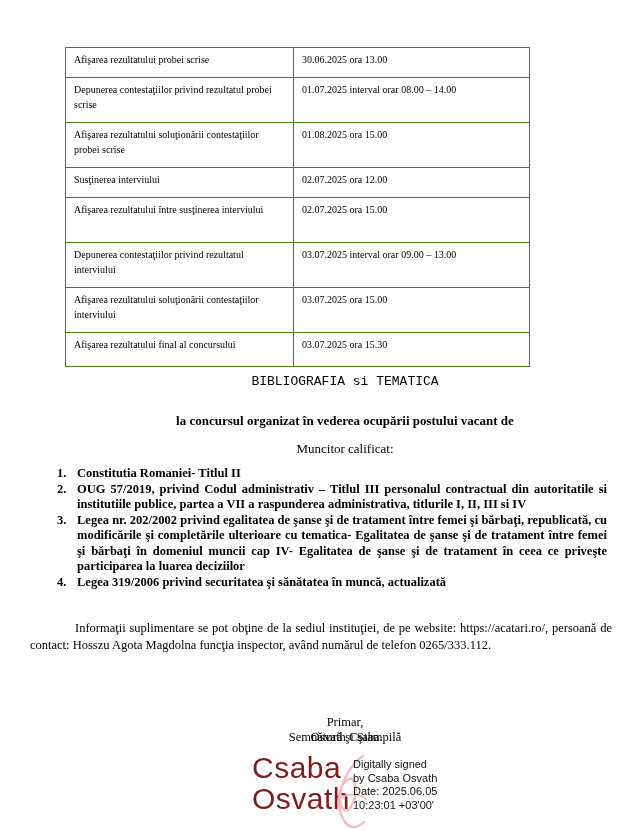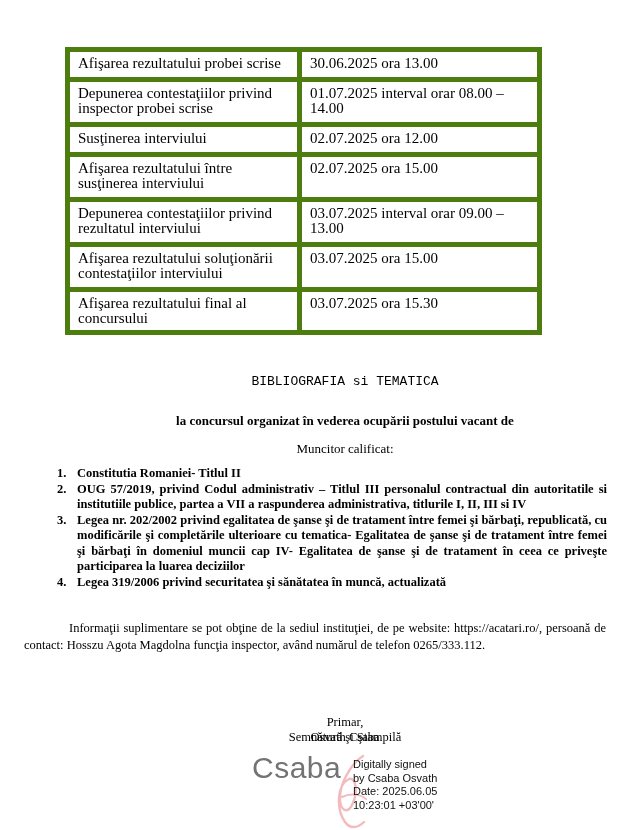--- a/index.html
+++ b/index.html
@@ -13,24 +13,24 @@
   }
 
   
   table.schedule {
     position: absolute; left: 65px; top: 47px;
     width: 462px;
     border-collapse: collapse;
     table-layout: fixed;
   }
   table.schedule td {
-    border: 5px solid #4d7c0f;
+    border: 1px solid #4d7c0f;
     vertical-align: top;
     padding: 4px 8px 4px 8px;
-    font-size: 15px;
+    font-size: 10px;
     line-height: 15px;
   }
   td.c1 { width: 211px; }
   td.c2 { width: 219px; }
   tr.h1 { height: 30px; }
   tr.h2 { height: 45px; }
   tr.h3 { height: 34px; }
 
   
   .center-line {
@@ -59,42 +59,42 @@
     padding-left: 37px;
     text-align: justify;
   }
   ol.biblio li::before {
     content: counter(n) ".";
     position: absolute; left: 17px;
   }
 
   
   .info {
-    position: absolute; top: 620px; left: 24px; width: 582px;
+    position: absolute; top: 620px; left: 30px; width: 582px;
     margin: 0;
     font-size: 12.5px;
     line-height: 16.5px;
     text-indent: 45px;
     text-align: justify;
   }
 
   
   .sig-label { top: 681px; font-size: 12.5px; margin-top: 48px; }
   .sig-role  { top: 715px; font-size: 12.5px; line-height: 15px; text-align: center; }
   .sig-name  { top: 730px; font-size: 12.5px; line-height: 15px; text-align: center; }
 
   .digital-sig {
     position: absolute; top: 752px; left: 0; width: 640px; height: 78px;
   }
   .big-name {
     position: absolute; left: 252px; top: 0;
     font-family: "Liberation Sans", sans-serif;
     font-size: 30px;
     line-height: 31px;
-    color: #737373;
+    color: #7f1d1d;
     letter-spacing: 0.5px;
   }
   .adobe-logo {
     position: absolute; left: 328px; top: 1px;
   }
   .sig-details {
     position: absolute; left: 353px; top: 6px;
     font-family: "Liberation Sans", sans-serif;
     font-size: 11px;
     line-height: 13.5px;
@@ -106,22 +106,26 @@
 
 <div>
 
   <table class="schedule">
     <tbody>
       <tr class="h1">
         <td class="c1">Afişarea rezultatului probei scrise</td>
         <td class="c2">30.06.2025 ora 13.00</td>
       </tr>
       <tr class="h2">
-        <td class="c1">Depunerea contestaţiilor privind inspector probei scrise</td>
+        <td class="c1">Depunerea contestaţiilor privind rezultatul probei scrise</td>
         <td class="c2">01.07.2025 interval orar 08.00 – 14.00</td>
+      </tr>
+      <tr class="h2">
+        <td class="c1">Afişarea rezultatului soluţionării contestaţiilor probei scrise</td>
+        <td class="c2">01.08.2025 ora 15.00</td>
       </tr>
       <tr class="h1">
         <td class="c1">Susţinerea interviului</td>
         <td class="c2">02.07.2025 ora 12.00</td>
       </tr>
       <tr class="h2">
         <td class="c1">Afişarea rezultatului între susţinerea interviului</td>
         <td class="c2">02.07.2025 ora 15.00</td>
       </tr>
       <tr class="h2">
@@ -152,20 +156,21 @@
 
   <p class="info">Informaţii suplimentare se pot obţine de la sediul instituţiei, de pe website: https://acatari.ro/, persoană de contact: Hosszu Agota Magdolna funcţia inspector, având numărul de telefon 0265/333.112.</p>
 
   <div class="center-line sig-label">Semnătură şi Ştampilă</div>
   <div class="center-line sig-role">Primar,</div>
   <div class="center-line sig-name">Osvath Csaba</div>
 
   <div class="digital-sig">
     <div class="big-name">
       <div>Csaba</div>
+      <div>Osvath</div>
     </div>
     <svg class="adobe-logo" width="48" height="78" viewBox="0 0 48 78" fill="none">
       <path d="M 35 3 C 24 10, 11 30, 12 47 C 12.6 57, 19 61, 23.5 53 C 30 41, 29 22, 20 26.5 C 9.5 32, 7.5 55, 17 69 C 21.5 75.5, 29 76, 36 69" stroke-width="2.4" fill="none" stroke-linecap="round" stroke="#f2bcbf"></path>
       <path d="M 14 44 C 22 40, 32 41, 38 46" stroke-width="2" fill="none" stroke-linecap="round" stroke="#f2bcbf"></path>
     </svg>
     <div class="sig-details">
       <div>Digitally signed</div>
       <div>by Csaba Osvath</div>
       <div>Date: 2025.06.05</div>
       <div>10:23:01 +03'00'</div>

